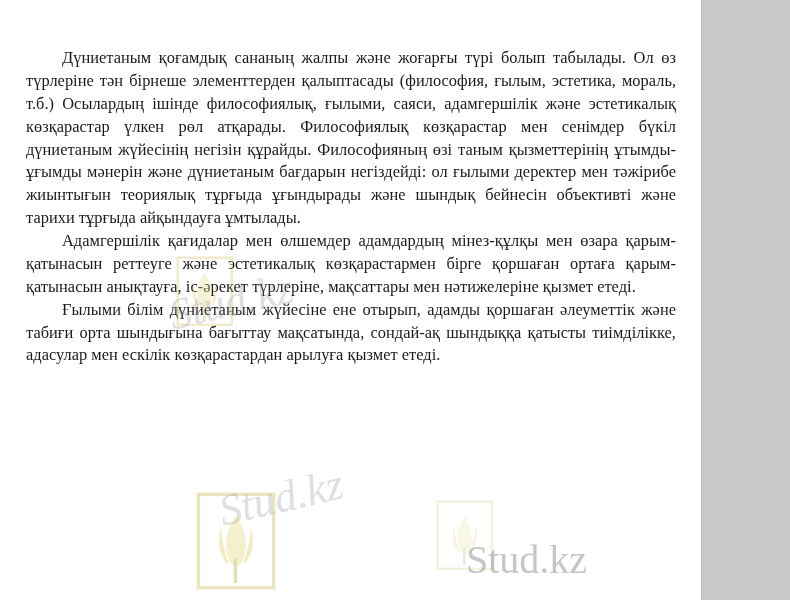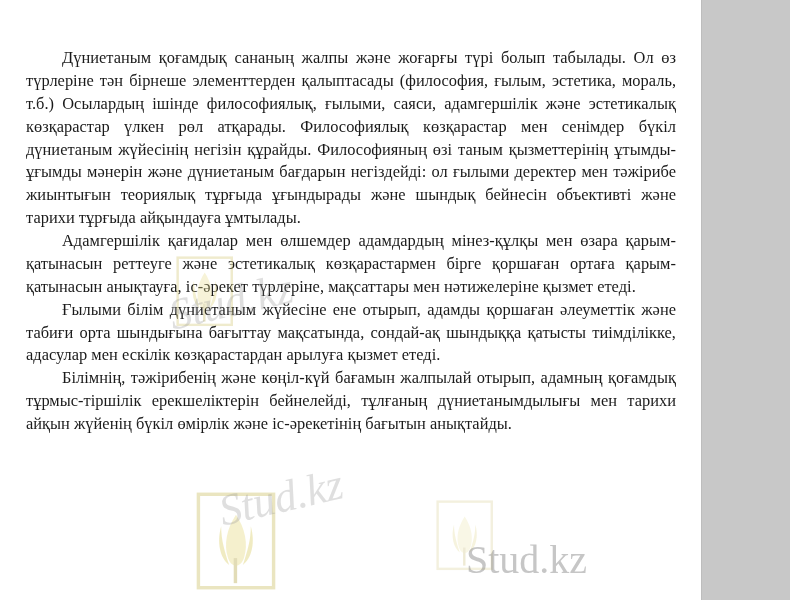--- a/index.html
+++ b/index.html
@@ -96,21 +96,20 @@
 </style>
 </head>
 <body>
 
 <div class="page">
 
   <div class="content">
     <p class="para">Дүниетаным қоғамдық сананың жалпы және жоғарғы түрі болып табылады. Ол өз түрлеріне тән бірнеше элементтерден қалыптасады (философия, ғылым, эстетика, мораль, т.б.) Осылардың ішінде философиялық, ғылыми, саяси, адамгершілік және эстетикалық көзқарастар үлкен рөл атқарады. Философиялық көзқарастар мен сенімдер бүкіл дүниетаным жүйесінің негізін құрайды. Философияның өзі таным қызметтерінің ұтымды-ұғымды мәнерін және дүниетаным бағдарын негіздейді: ол ғылыми деректер мен тәжірибе жиынтығын теориялық тұрғыда ұғындырады және шындық бейнесін объективті және тарихи тұрғыда айқындауға ұмтылады.</p>
     <p class="para">Адамгершілік қағидалар мен өлшемдер адамдардың мінез-құлқы мен өзара қарым-қатынасын реттеуге және эстетикалық көзқарастармен бірге қоршаған ортаға қарым-қатынасын анықтауға, іс-әрекет түрлеріне, мақсаттары мен нәтижелеріне қызмет етеді.</p>
     <p class="para">Ғылыми білім дүниетаным жүйесіне ене отырып, адамды қоршаған әлеуметтік және табиғи орта шындығына бағыттау мақсатында, сондай-ақ шындыққа қатысты тиімділікке, адасулар мен ескілік көзқарастардан арылуға қызмет етеді.</p>
-    <p class="para">Білімнің, тәжірибенің және көңіл-күй бағамын жалпылай отырып, адамның қоғамдық тұрмыс-тіршілік ерекшеліктерін бейнелейді, тұлғаның дүниетанымдылығы мен тарихи айқын жүйенің бүкіл өмірлік және іс-әрекетінің бағытын анықтайды.</p>
   </div>
 
   <div class="wm-logo logo1 logo-sm">
     <svg width="70" height="86" viewBox="0 0 70 86" xmlns="http://www.w3.org/2000/svg">
       <rect x="2" y="2" width="66" height="82" fill="none" stroke="#cfc36a" stroke-width="3"></rect>
       <path d="M35 20 C27 32 24 46 28 58 C31 67 39 67 42 58 C46 46 43 32 35 20 Z" fill="#e8dd8a"></path>
       <path d="M22 30 C18 44 21 58 29 64 C25 52 22 42 22 30 Z" fill="#ddd070"></path>
       <path d="M48 30 C52 44 49 58 41 64 C45 52 48 42 48 30 Z" fill="#ddd070"></path>
       <rect x="33" y="58" width="3" height="22" fill="#bcae55"></rect>
     </svg>

